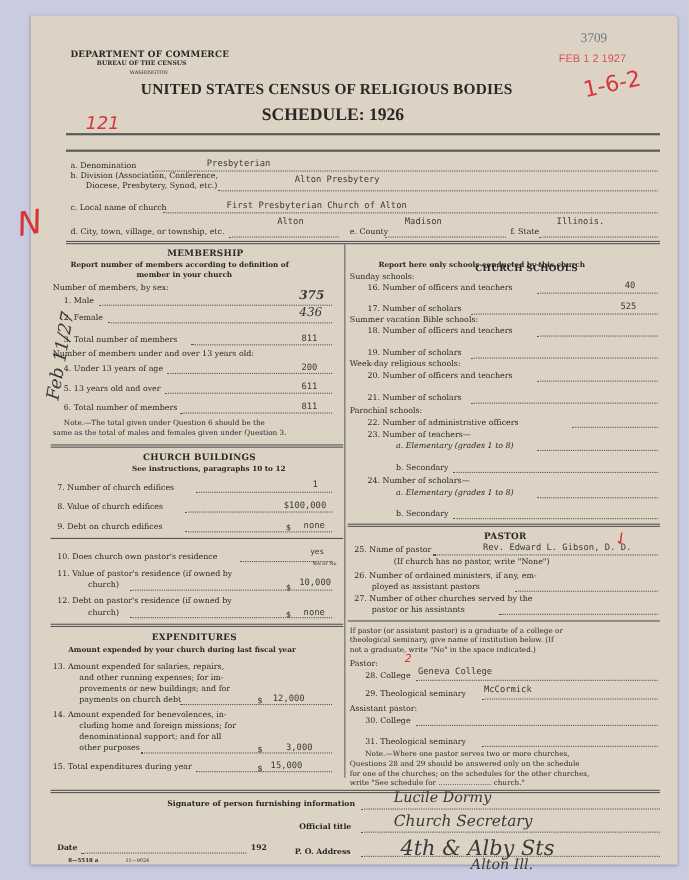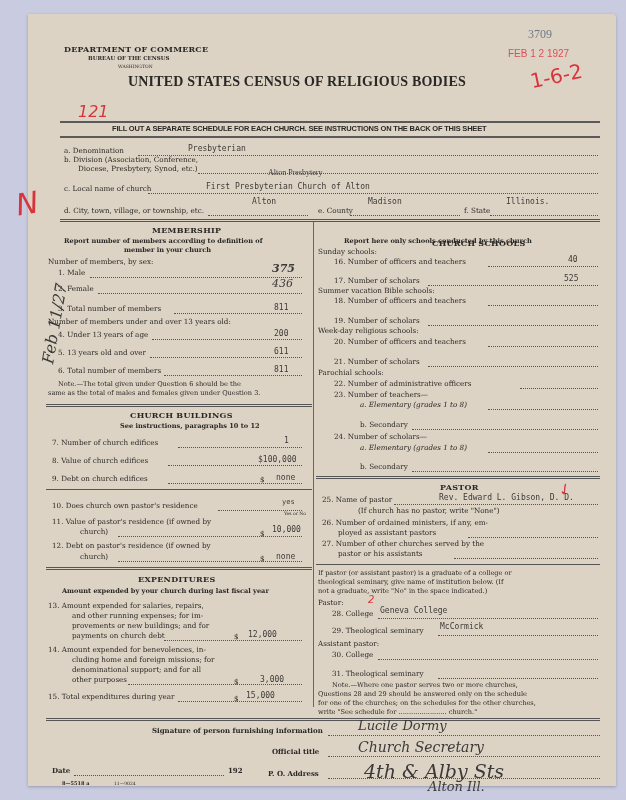--- a/index.html
+++ b/index.html
@@ -46,34 +46,34 @@
 
   <div class="abs dept" style="left:36px;top:30px;">DEPARTMENT OF COMMERCE</div>
   <div class="abs bureau" style="left:60px;top:41px;">BUREAU OF THE CENSUS</div>
   <div class="abs wash" style="left:90px;top:50px;">WASHINGTON</div>
 
   <div class="abs stamp-num" style="left:500px;top:13px;">3709</div>
   <div class="abs stamp-date" style="left:480px;top:34px;">FEB 1 2 1927</div>
   <div class="abs red" style="left:502px;top:50px;font-size:20px;transform:rotate(-12deg);">1-6-2</div>
 
   <div class="abs title" style="left:100px;top:60px;">UNITED STATES CENSUS OF RELIGIOUS BODIES</div>
+  <div class="abs schedule" style="left:210px;top:82px;">SCHEDULE: 1926</div>
   <div class="abs red" style="left:50px;top:88px;font-size:16px;font-style:italic;">121</div>
 
   <div class="rule thick" style="left:32px;top:107px;width:540px;"></div>
-  <div class="abs fillout" style="left:84px;top:110px;">FILL OUT A SEPARATE SCHEDULE FOR EACH CHURCH.   SEE INSTRUCTIONS ON THE BACK OF THIS SHEET</div>
   <div class="rule thick" style="left:32px;top:122px;width:540px;"></div>
 
   <div class="abs label" style="left:36px;top:132px;">a. Denomination</div>
   <div class="dots" style="left:110px;top:141px;width:460px;"></div>
   <div class="abs typed" style="left:160px;top:130px;">Presbyterian</div>
 
   <div class="abs label" style="left:36px;top:141px;">b. Division (Association, Conference,</div>
   <div class="abs label" style="left:50px;top:150px;">Diocese, Presbytery, Synod, etc.)</div>
   <div class="dots" style="left:170px;top:159px;width:400px;"></div>
-  <div class="abs typed" style="left:240px;top:154px;font-family:Liberation Serif, serif;">Alton Presbytery</div>
+  <div class="abs typed" style="left:240px;top:144px;">Alton Presbytery</div>
 
   <div class="abs label" style="left:36px;top:170px;">c. Local name of church</div>
   <div class="dots" style="left:120px;top:179px;width:450px;"></div>
   <div class="abs typed" style="left:178px;top:168px;">First Presbyterian Church of Alton</div>
 
   <div class="abs label" style="left:36px;top:192px;">d. City, town, village, or township, etc.</div>
   <div class="dots" style="left:180px;top:201px;width:100px;"></div>
   <div class="abs typed" style="left:224px;top:183px;">Alton</div>
   <div class="abs label" style="left:290px;top:192px;">e. County</div>
   <div class="dots" style="left:322px;top:201px;width:110px;"></div>

